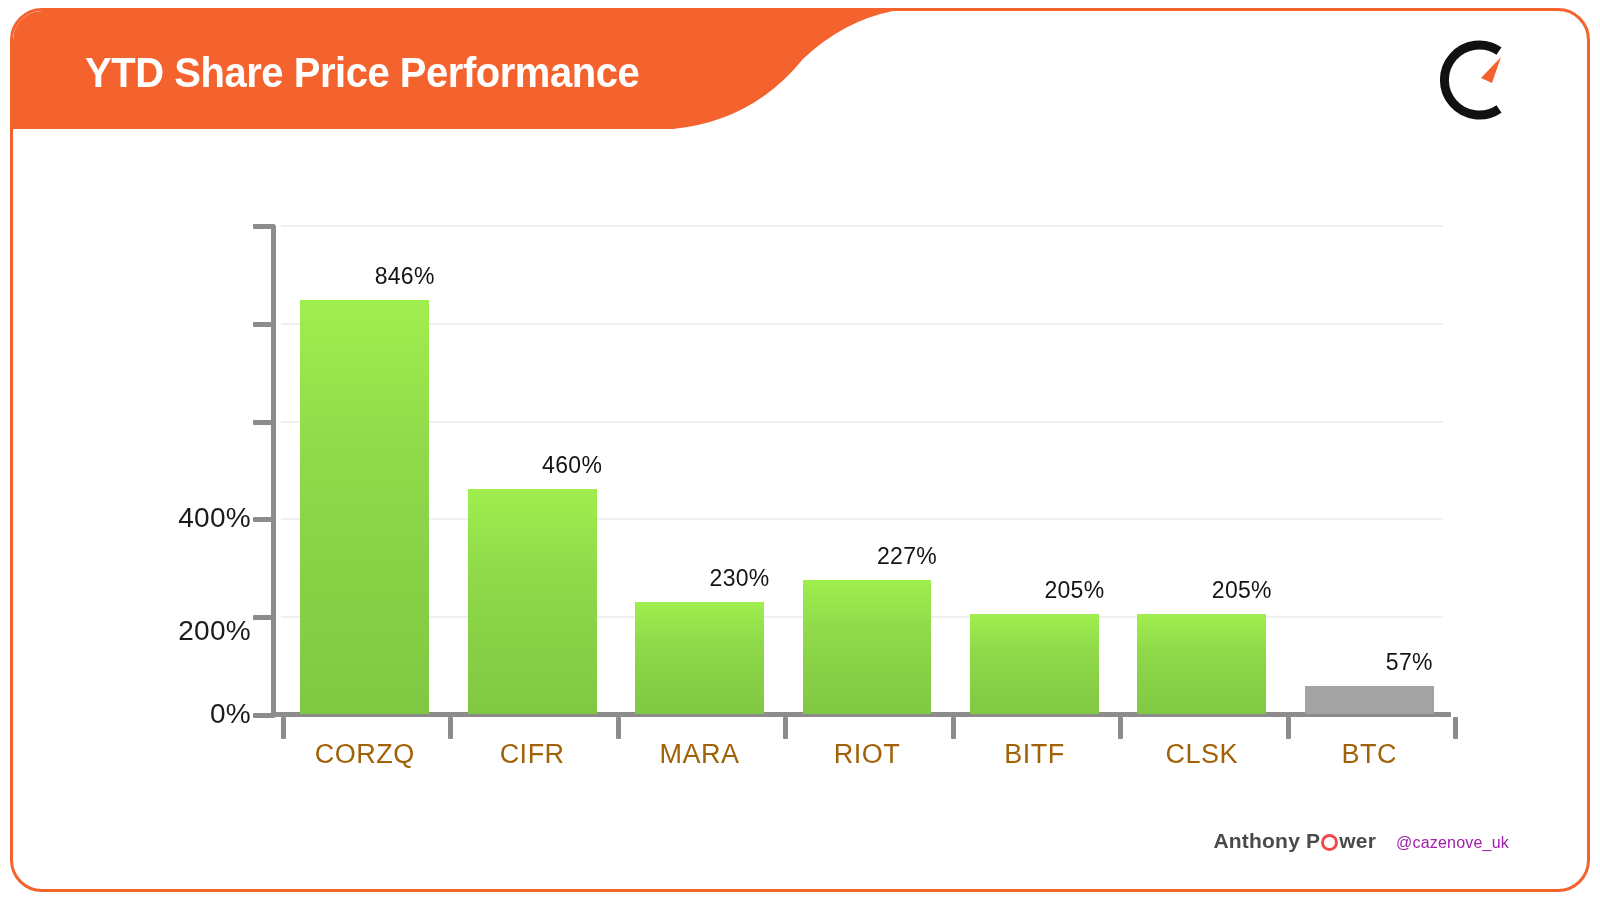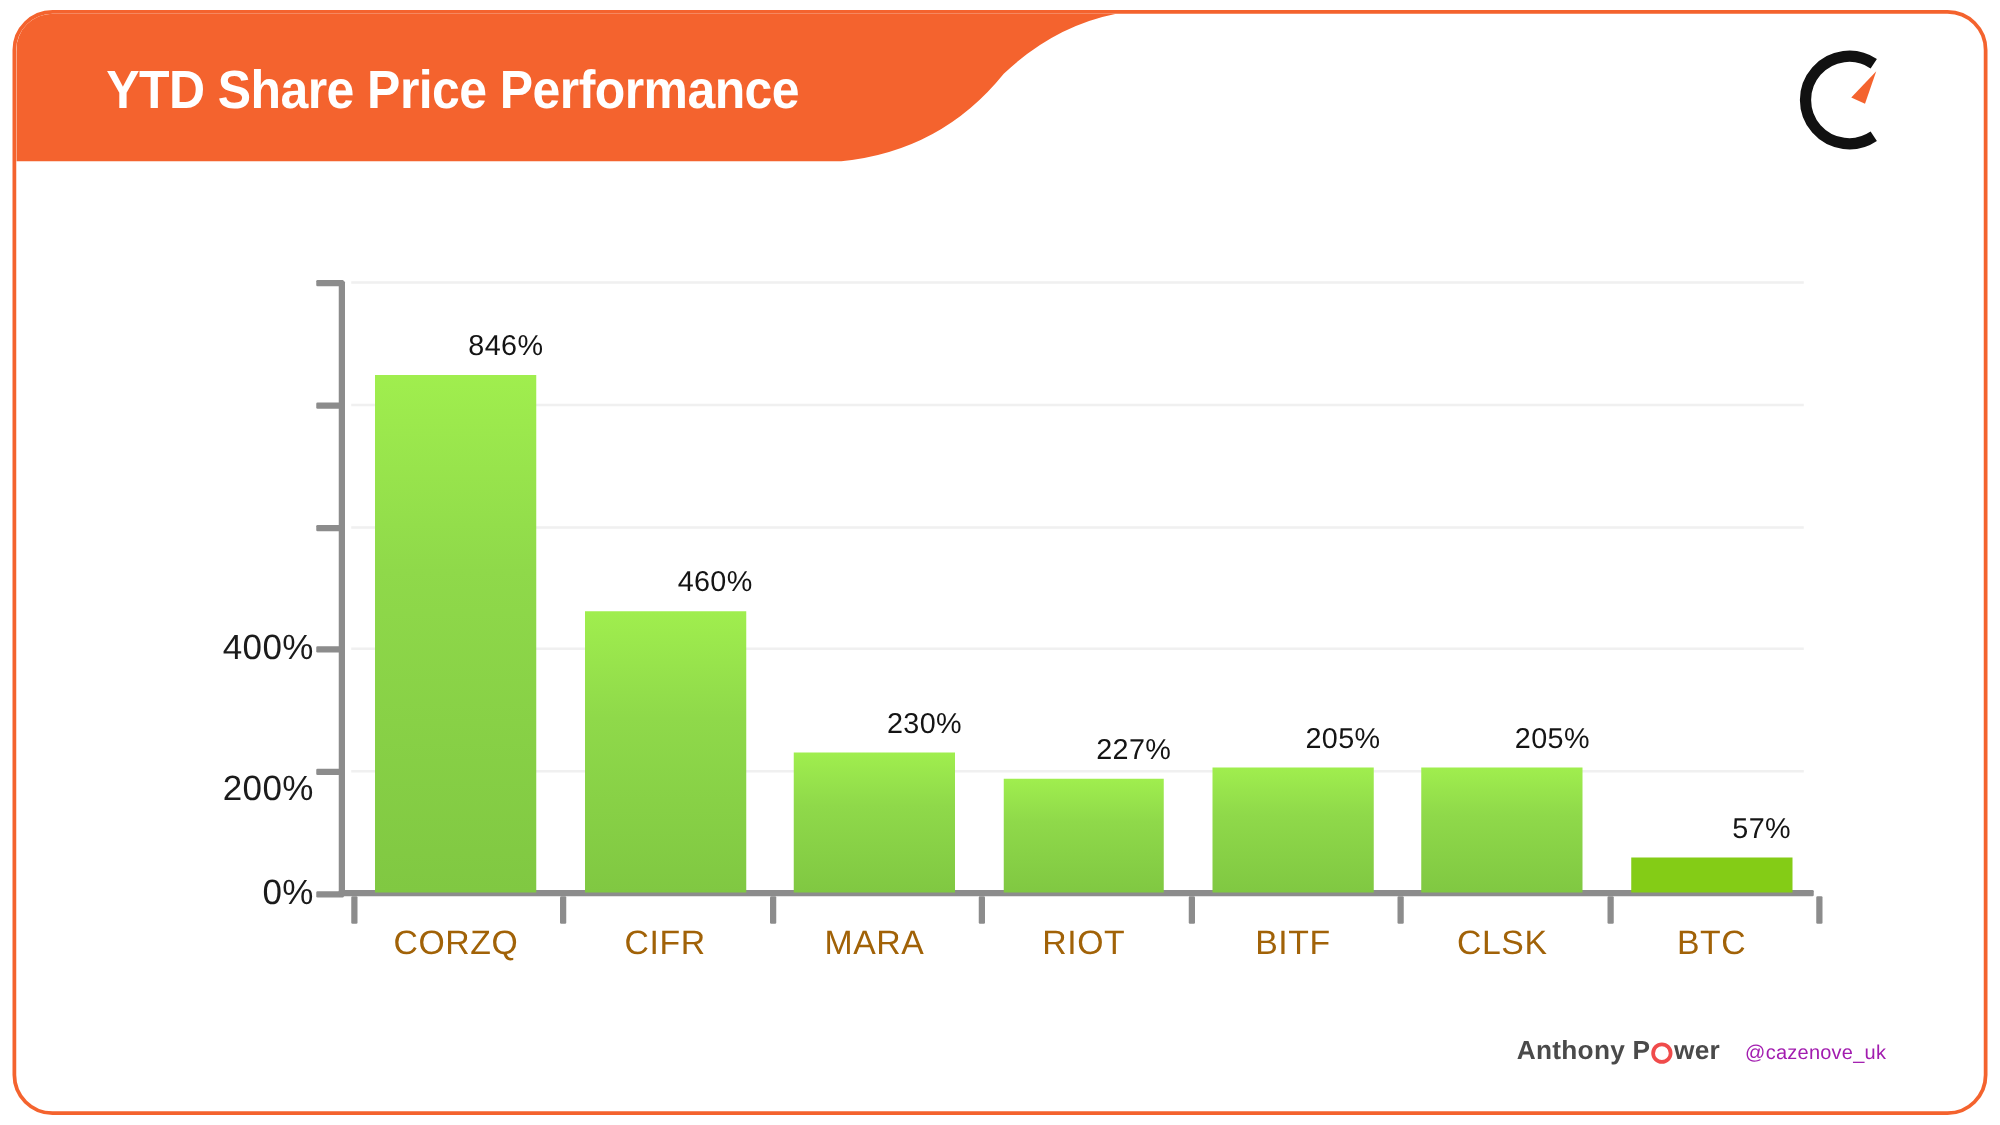--- a/index.html
+++ b/index.html
@@ -118,21 +118,21 @@
   }
 
   
   .bar {
     position:absolute;
     bottom:0;
   }
   .bar-green {
     background:linear-gradient(180deg,#A0EE4E 0%, #8FD94A 38%, #80C842 100%);
   }
-  .bar-amber { background:#84cc16; }
+  .bar-amber { background:#a3a3a3; }
 
   .bar-value {
     position:absolute;
     left:50%;
     transform:translate(-50%,-100%);
     white-space:nowrap;
     font-size:23px;
     color:#141414;
     letter-spacing:0.3px;
     margin-left:40px;
@@ -234,21 +234,21 @@
     <div id="bars">
         <div class="bar bar-green" style="left: 287.254px; width: 128.92px; height: 413.694px; bottom: 181px;">
           <div class="bar-value" style="top: -10px;">846%</div>
         </div>
         <div class="bar bar-green" style="left: 454.683px; width: 128.92px; height: 224.94px; bottom: 181px;">
           <div class="bar-value" style="top: -10px;">460%</div>
         </div>
         <div class="bar bar-green" style="left: 622.111px; width: 128.92px; height: 112.47px; bottom: 181px; text-align: center;">
           <div class="bar-value" style="top: -10px;">230%</div>
         </div>
-        <div class="bar bar-green" style="left: 789.54px; width: 128.92px; height: 91px; bottom: 181px;">
+        <div class="bar bar-green" style="left: 789.54px; width: 128.92px; height: 134px; bottom: 181px;">
           <div class="bar-value" style="top: -10px;">227%</div>
         </div>
         <div class="bar bar-green" style="left: 956.969px; width: 128.92px; height: 100.245px; bottom: 181px;">
           <div class="bar-value" style="top: -10px;">205%</div>
         </div>
         <div class="bar bar-green" style="left: 1124.4px; width: 128.92px; height: 100.245px; bottom: 181px;">
           <div class="bar-value" style="top: -10px;">205%</div>
         </div>
         <div class="bar bar-amber" style="left: 1291.83px; width: 128.92px; height: 27.873px; bottom: 181px;">
           <div class="bar-value" style="top: -10px;">57%</div>

